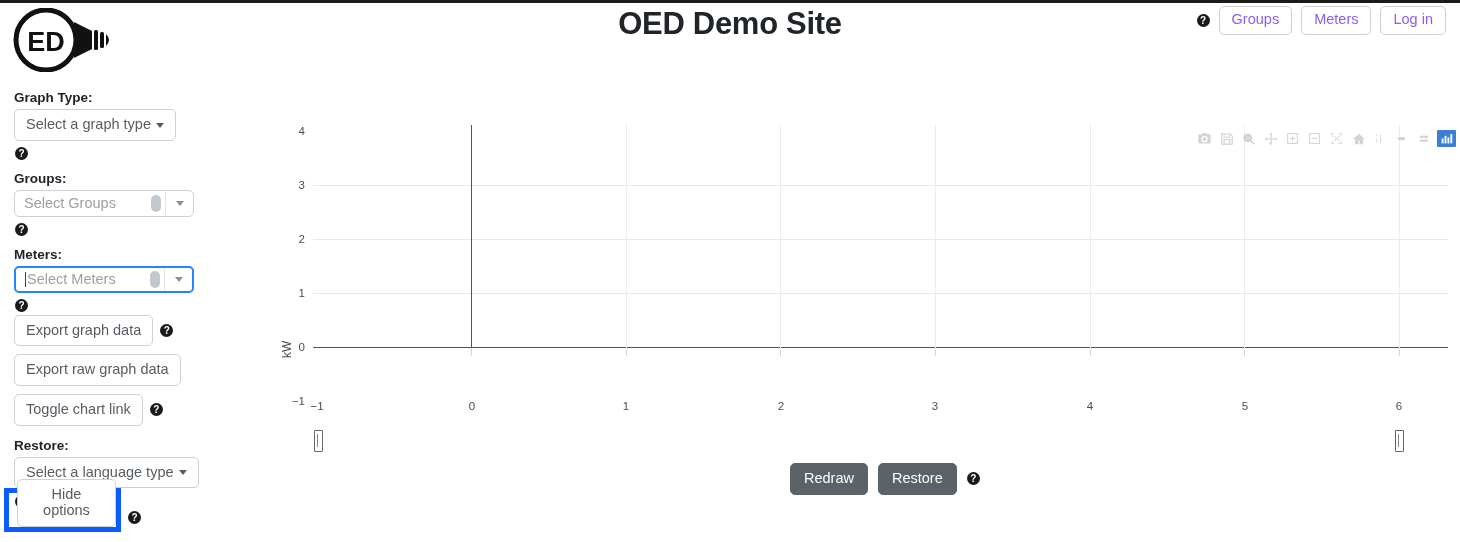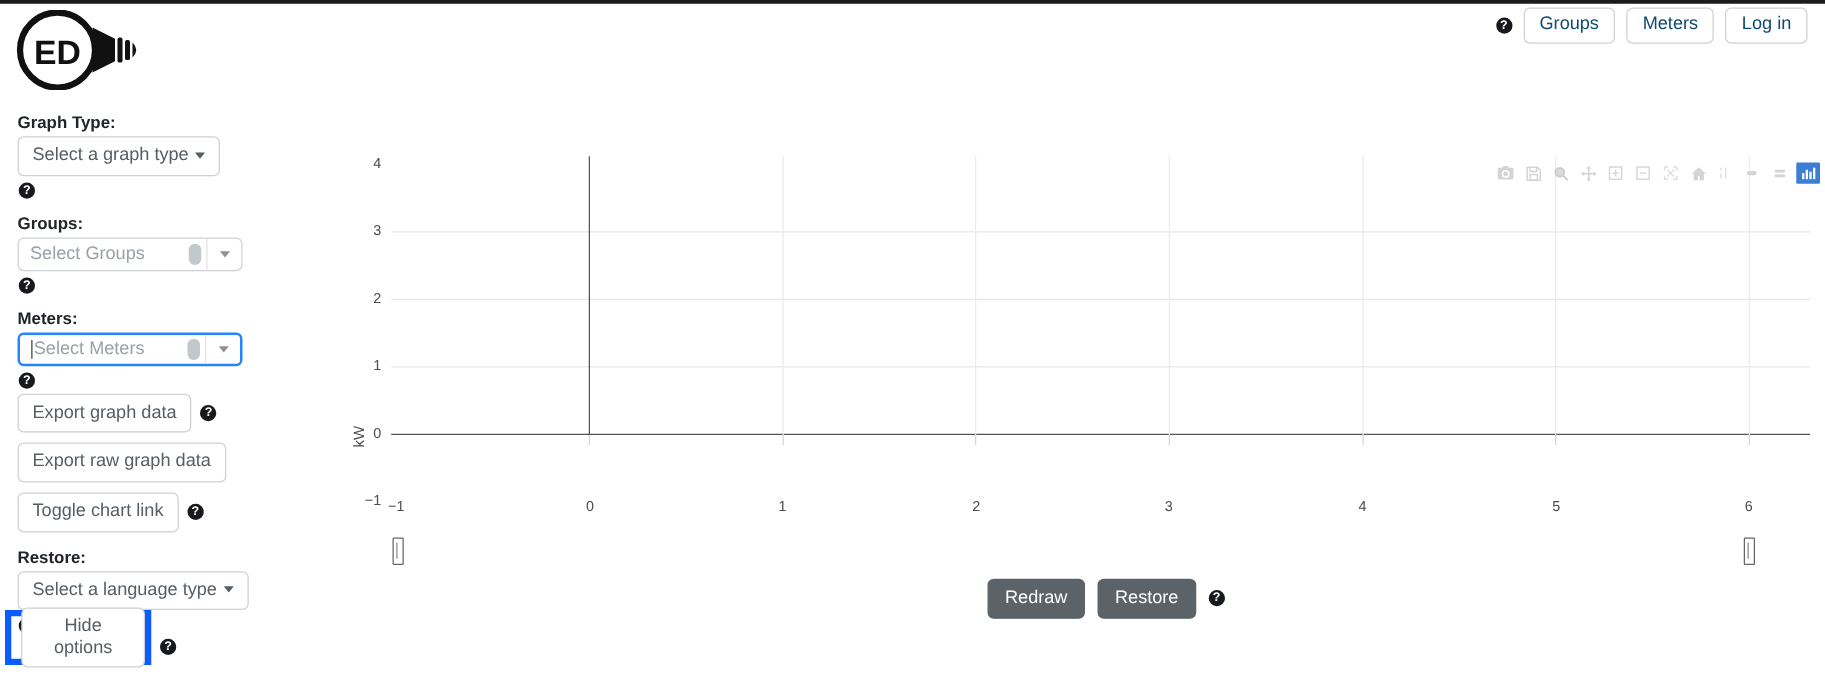--- a/index.html
+++ b/index.html
@@ -23,21 +23,21 @@
     font-size:31px;font-weight:700;letter-spacing:-0.3px;color:#212529;
   }
   .logo{
     position:absolute;left:12px;top:8px;width:106px;height:64px;
   }
   .header-right{
     position:absolute;right:14px;top:6px;display:flex;align-items:center;gap:9px;
   }
   .hdr-btn{
     border:1px solid #ced0d4;border-radius:5px;background:#fff;
-    font-size:14.5px;color:#0c4a6e;padding:5px 12px 6px 12px;line-height:1.1;
+    font-size:14.5px;color:#8b5cf6;padding:5px 12px 6px 12px;line-height:1.1;
     font-family:"Liberation Sans", sans-serif;cursor:pointer;
   }
   
   .help{
     display:inline-block;width:13px;height:13px;border-radius:50%;
     background:#17191c;color:#fff;font-size:10px;line-height:13px;
     text-align:center;font-weight:700;font-family:"Liberation Sans", sans-serif;
     vertical-align:middle;user-select:none;
   }
   
@@ -85,21 +85,21 @@
   .act-btn{
     margin-left:14px;display:inline-block;
     border:1px solid #ced0d4;border-radius:5px;background:#fff;
     font-size:14.5px;color:#565d63;padding:6px 11px 7px 11px;line-height:1.15;
     cursor:pointer;font-family:"Liberation Sans", sans-serif;
   }
   .inline-row{display:flex;align-items:center;gap:7px;margin-bottom:8px;}
   .hide-wrap{
     position:absolute;left:4px;top:488px;width:117px;height:44px;
     border:5px solid #0a5cff;box-sizing:border-box;
-    display:flex;align-items:center;
+    display:flex;align-items:flex-end;
   }
   .hide-wrap .act-btn{margin-left:8px;}
   .hide-help{position:absolute;left:128px;top:511px;}
   
   .plot{position:absolute;left:268px;top:100px;width:1192px;height:380px;}
   .ylabel{
     position:absolute;left:12px;top:258px;font-size:12px;color:#4d4d4d;
     transform:rotate(-90deg);transform-origin:left top;white-space:nowrap;
   }
   .gridline{position:absolute;height:1px;background:#e8e8e8;left:45px;width:1135px;}
@@ -152,20 +152,21 @@
     <svg width="106" height="64" viewBox="0 0 106 64">
       <circle cx="34" cy="32" r="30" fill="none" stroke="#111" stroke-width="5"></circle>
       <path d="M62 14 L80 23 L80 41 L62 50 Z" fill="#111"></path>
       <rect x="82" y="22" width="4" height="20" rx="1.5" fill="#111"></rect>
       <rect x="88" y="24" width="4" height="16" rx="1.5" fill="#111"></rect>
       <path d="M94 26 q6 6 0 12 z" fill="#111"></path>
       <text x="34" y="43" font-size="27" font-weight="700" fill="#111" text-anchor="middle" font-family="Liberation Sans, sans-serif">ED</text>
     </svg>
   </div>
 
+  <div class="site-title">OED Demo Site</div>
 
   <div class="header-right">
     <span class="help">?</span>
     <button class="hdr-btn">Groups</button>
     <button class="hdr-btn">Meters</button>
     <button class="hdr-btn">Log in</button>
   </div>
 </div>
 
 <div class="sidebar">

